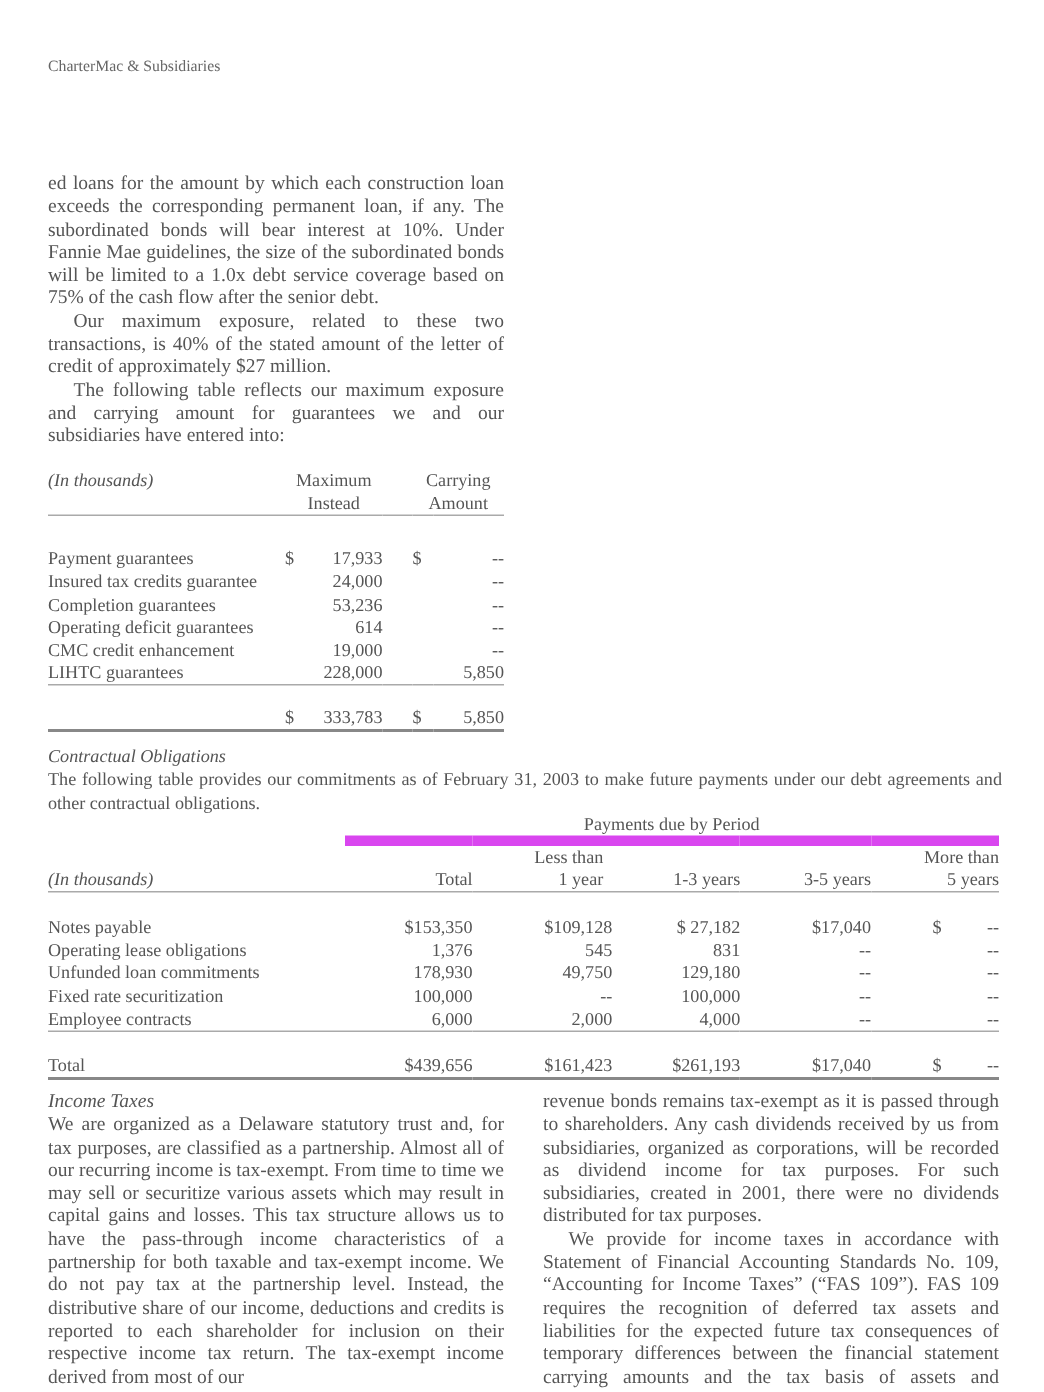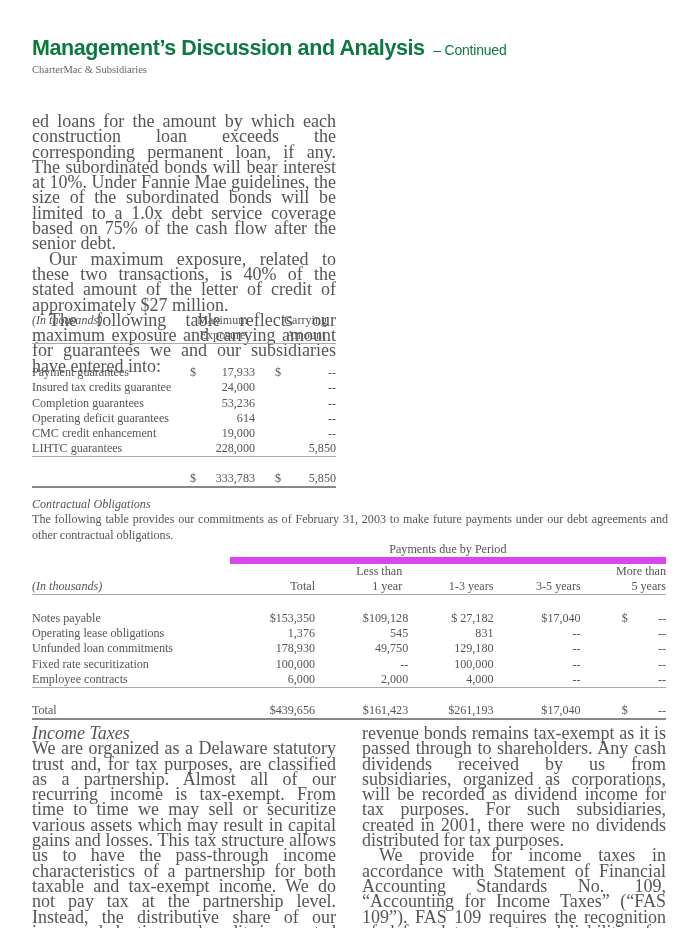--- a/index.html
+++ b/index.html
@@ -4,21 +4,21 @@
   <style>
     html, body { margin: 0; padding: 0; background: #ffffff; }
     body { width: 696px; height: 928px; position: relative; overflow: hidden;
            font-family: "Liberation Serif", "DejaVu Serif", serif; color: #555555; }
     .header { position: absolute; left: 32px; top: 36px; }
     .title { font-family: "Liberation Sans", "DejaVu Sans", sans-serif; font-weight: bold;
              font-size: 21.5px; color: #0b7a3e; letter-spacing: -0.4px; white-space: nowrap; }
     .title .cont { font-weight: normal; font-size: 14px; letter-spacing: -0.2px; margin-left: 3px; }
     .subtitle { font-size: 10.5px; color: #666; margin-top: 3px; }
 
-    .col { position: absolute; font-size: 18px; line-height: 15.3px; text-align: justify; }
+    .col { position: absolute; font-size: 13px; line-height: 15.3px; text-align: justify; }
     .col p { margin: 0; }
     .col p.indent { text-indent: 17px; }
     .left-top { left: 32px; top: 114px; width: 304px; }
 
     table { border-collapse: collapse; font-size: 12.1px; color: #555; }
     td, th { padding: 0; font-weight: normal; }
     .gtable { position: absolute; left: 32px; top: 313px; width: 304px; }
     .gtable .lbl { width: 158px; text-align: left; }
     .gtable .dol { width: 14px; text-align: left; }
     .gtable .num { width: 51px; text-align: right; }
@@ -39,44 +39,40 @@
     .otable .c { text-align: right; font-family: Liberation Serif, serif; }
     .otable tr { height: 15.3px; }
 
     .left-bottom { left: 32px; top: 726px; width: 304px; }
     .right-bottom { left: 362px; top: 726px; width: 304px; }
   </style>
 </head>
 <body>
 
 <div class="header">
-  <div class="title">
-    <span>Management’s Discussion and Analysis</span>
-    <span class="cont">– Continued</span>
-  </div>
   <div class="subtitle">CharterMac &amp; Subsidiaries</div>
 </div>
 
 <div class="col left-top">
   <p>ed loans for the amount by which each construction loan exceeds the corresponding permanent loan, if any. The subordinated bonds will bear interest at 10%.  Under Fannie Mae guidelines, the size of the subordinated bonds will be limited to a 1.0x debt service coverage based on 75% of the cash flow after the senior debt.</p>
   <p class="indent">Our maximum exposure, related to these two transactions, is 40% of the stated amount of the letter of credit of approximately $27 million.</p>
   <p class="indent">The following table reflects our maximum exposure and carrying amount for guarantees we and our subsidiaries have entered into:</p>
 </div>
 
 <table class="gtable">
   <tbody>
       <tr>
     <td class="lbl hdr-italic">(In thousands)</td>
     <td class="center" colspan="2">Maximum</td>
     <td class="sp"></td>
     <td class="center" colspan="2">Carrying</td>
   </tr>
   <tr class="rule-bottom">
     <td class="lbl"></td>
-    <td class="center" colspan="2">Exposure</td>
+    <td class="center" colspan="2">Instead</td>
     <td class="sp"></td>
     <td class="center" colspan="2">Amount</td>
   </tr>
   <tr style="height:21px">
         <td colspan="6"></td>
       </tr>
   <tr>
     <td class="lbl">Payment guarantees</td>
     <td class="dol">$</td>
     <td class="num">17,933</td>

